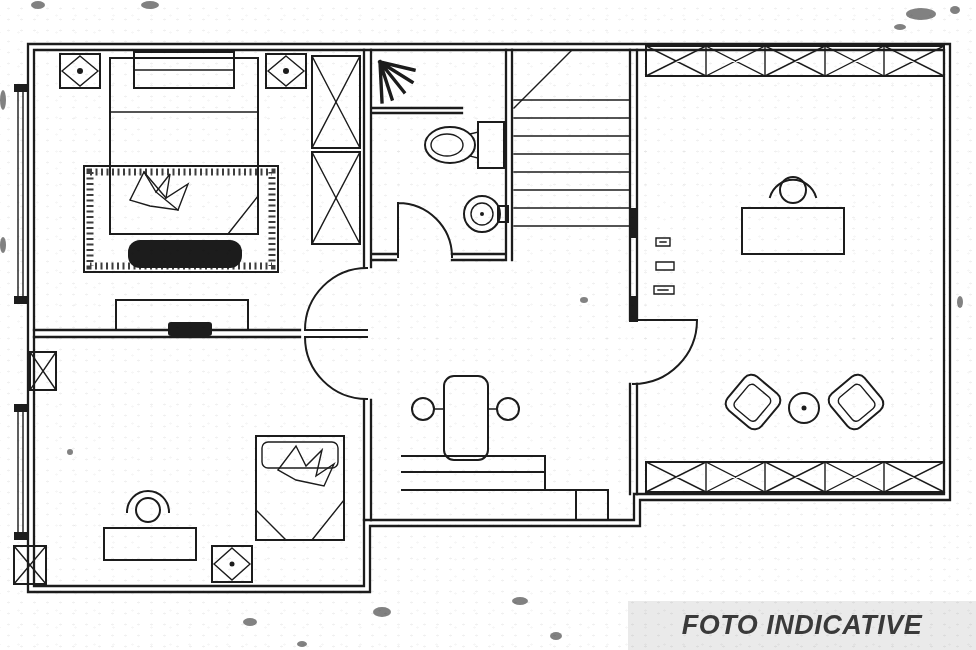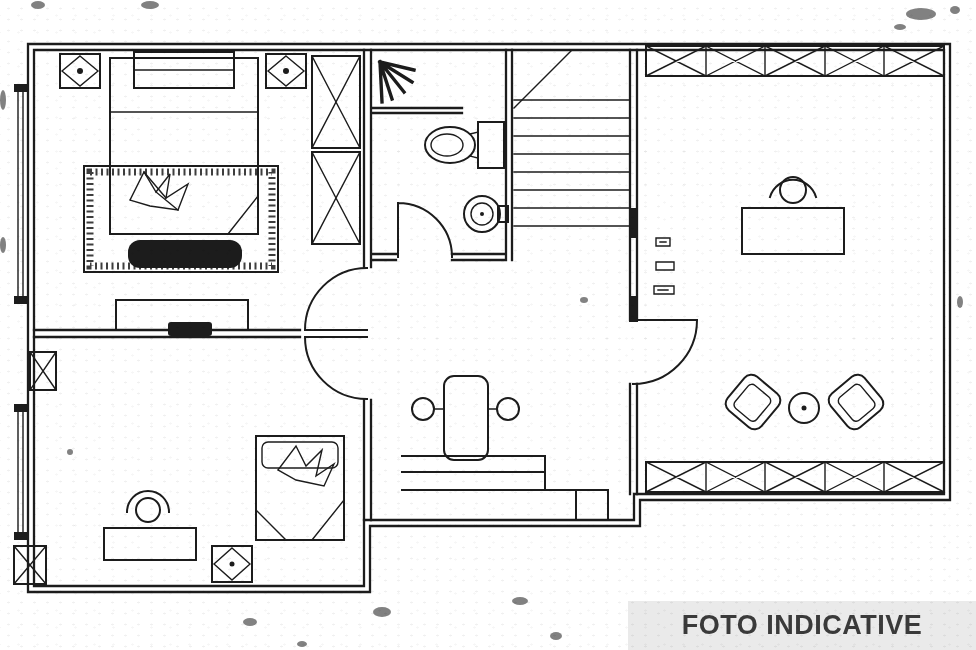--- a/index.html
+++ b/index.html
@@ -1,19 +1,20 @@
 <!DOCTYPE html>
 <html style="--ink: #1c1c1c; --background: #ffffff; --banner-bg: #eaeaea; --banner-text: #3a3a3a;"><head>
 <meta charset="utf-8">
 <style>
   html,body { margin:0; padding:0; background:#fff; }
   .stage {
     position:relative; width:976px; height:650px; overflow:hidden;
     background: var(--background, #ffffff);
     font-family: "Liberation Sans", sans-serif;
+    font-style: italic;
   }
   
   .stage::after {
     content:""; position:absolute; inset:0; pointer-events:none; opacity:.55;
     background-image:
       radial-gradient(rgba(0,0,0,.11) 1px, transparent 1.3px),
       radial-gradient(rgba(0,0,0,.07) 1px, transparent 1.3px);
     background-size: 13px 11px, 19px 17px;
     background-position: 2px 3px, 9px 7px;
   }

